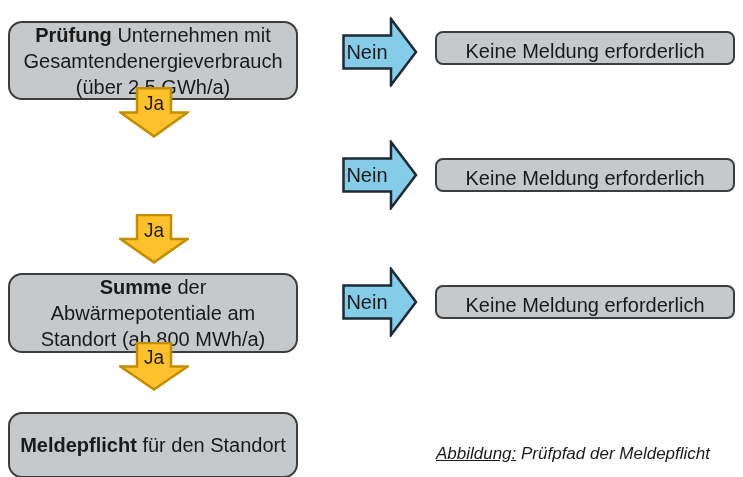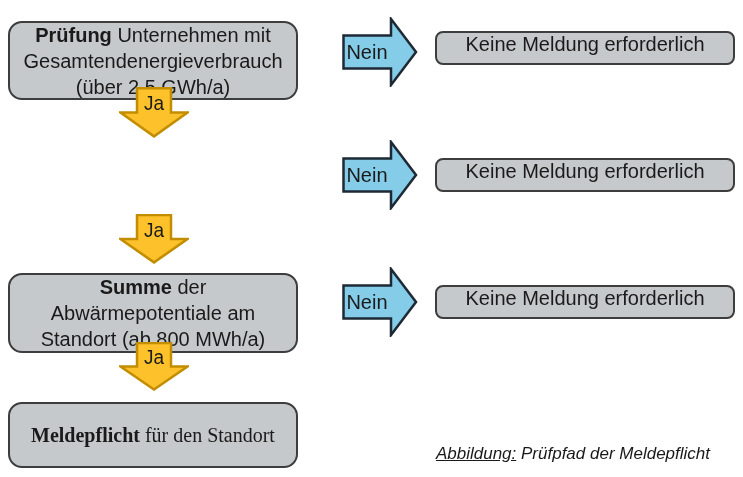--- a/index.html
+++ b/index.html
@@ -36,21 +36,21 @@
   .result-box {
     position: absolute;
     left: 435px;
     width: 300px;
     height: 34px;
     background: var(--box-fill, #c6c9cb);
     border: 2px solid var(--box-border, #3d3d3d);
     border-radius: 8px;
     box-sizing: border-box;
     display: flex;
-    align-items: flex-start;
+    align-items: flex-end;
     justify-content: center;
     font-size: 20px;
   }
   .ja-arrow { position: absolute; left: 119px; width: 70px; }
   .nein-arrow { position: absolute; left: 342px; width: 76px; height: 70px; }
   .ja-poly {
     fill: var(--yes-fill, #fcc12b);
     stroke: var(--yes-border, #c28e00);
     stroke-width: 2.5;
   }
@@ -102,21 +102,21 @@
     <p class="step-text" style="margin:0;"><span class="bold">Summe</span><span> der
 Abwärmepotentiale am
 Standort (ab 800 MWh/a)</span></p>
   </div>
 
   <svg class="ja-arrow" style="top:342px;height:49px;" viewBox="0 0 70 48" preserveAspectRatio="none">
     <polygon class="ja-poly" points="18,1 52,1 52,24 68.5,24 35,46.5 1.5,24 18,24"></polygon>
     <text class="arrow-label ja-label" x="35" y="22" text-anchor="middle">Ja</text>
   </svg>
 
-  <div class="step-box" style="top:390px;height:66px;font-family:Liberation Serif, serif;">
+  <div class="step-box" style="top:400px;height:66px;">
     <p class="step-text single" style="margin:0;"><span class="bold">Meldepflicht</span><span> für den Standort</span></p>
   </div>
 
   <svg class="nein-arrow" style="top:17px;" viewBox="0 0 76 70">
     <polygon class="nein-poly" points="1.5,18.5 49,18.5 49,2 74,35 49,68 49,51.5 1.5,51.5"></polygon>
     <text class="arrow-label nein-label" x="25" y="41.5" text-anchor="middle">Nein</text>
   </svg>
   <div class="result-box" style="top:31px;">
     <span>Keine Meldung erforderlich</span>
   </div>

